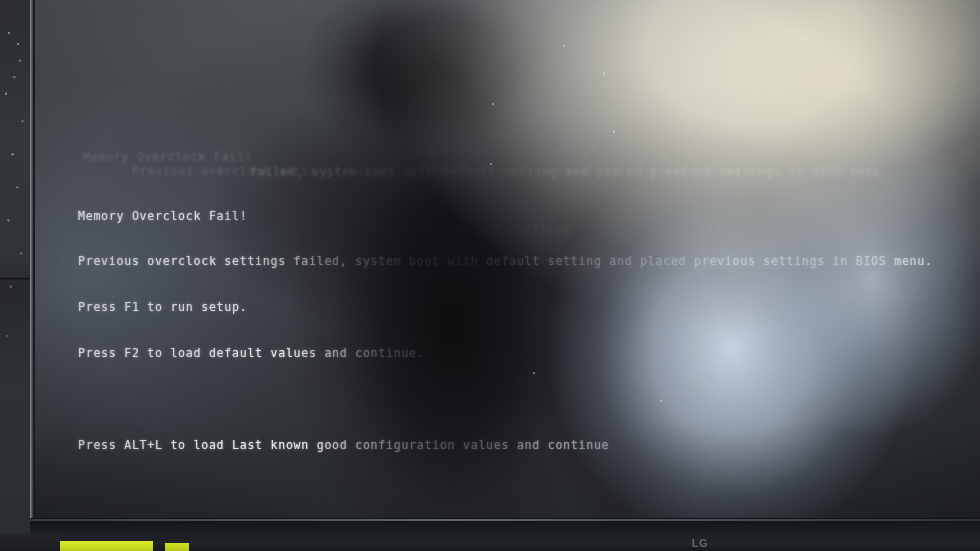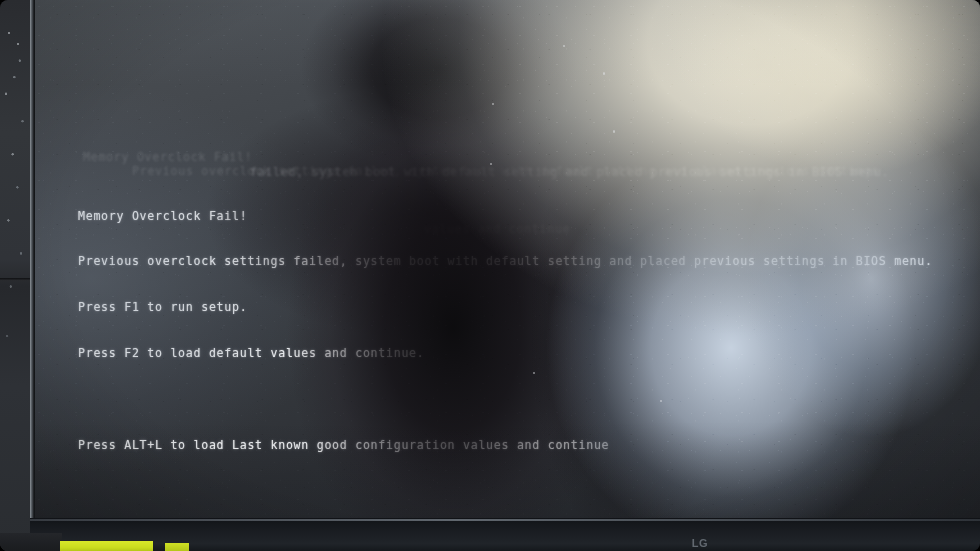--- a/index.html
+++ b/index.html
@@ -1,21 +1,21 @@
 <!DOCTYPE html>
 <html><head>
 <meta charset="utf-8">
 <title>Monitor BIOS Error Photo</title>
 <style>
   html,body{margin:0;padding:0;background:#000;}
   body{
     width:980px;height:551px;overflow:hidden;position:relative;
     font-family:"DejaVu Sans Mono","Liberation Mono",monospace;
   }
-  #shot{position:absolute;inset:0;width:980px;height:551px;overflow:hidden;background:#0a0b0d;border-radius:8px;}
+  #shot{position:absolute;inset:0;width:980px;height:551px;overflow:hidden;background:#0a0b0d;}
 
   
   .surround-left{
     position:absolute;left:0;top:0;width:30px;height:551px;
     background:
       radial-gradient(circle at 30% 6%, rgba(200,205,210,.55) 0 1px, transparent 1.4px),
       radial-gradient(circle at 66% 11%, rgba(190,198,205,.45) 0 1px, transparent 1.4px),
       radial-gradient(circle at 20% 17%, rgba(210,215,220,.5) 0 1px, transparent 1.4px),
       radial-gradient(circle at 75% 22%, rgba(180,190,200,.4) 0 1px, transparent 1.4px),
       radial-gradient(circle at 42% 28%, rgba(205,212,218,.5) 0 1px, transparent 1.4px),

